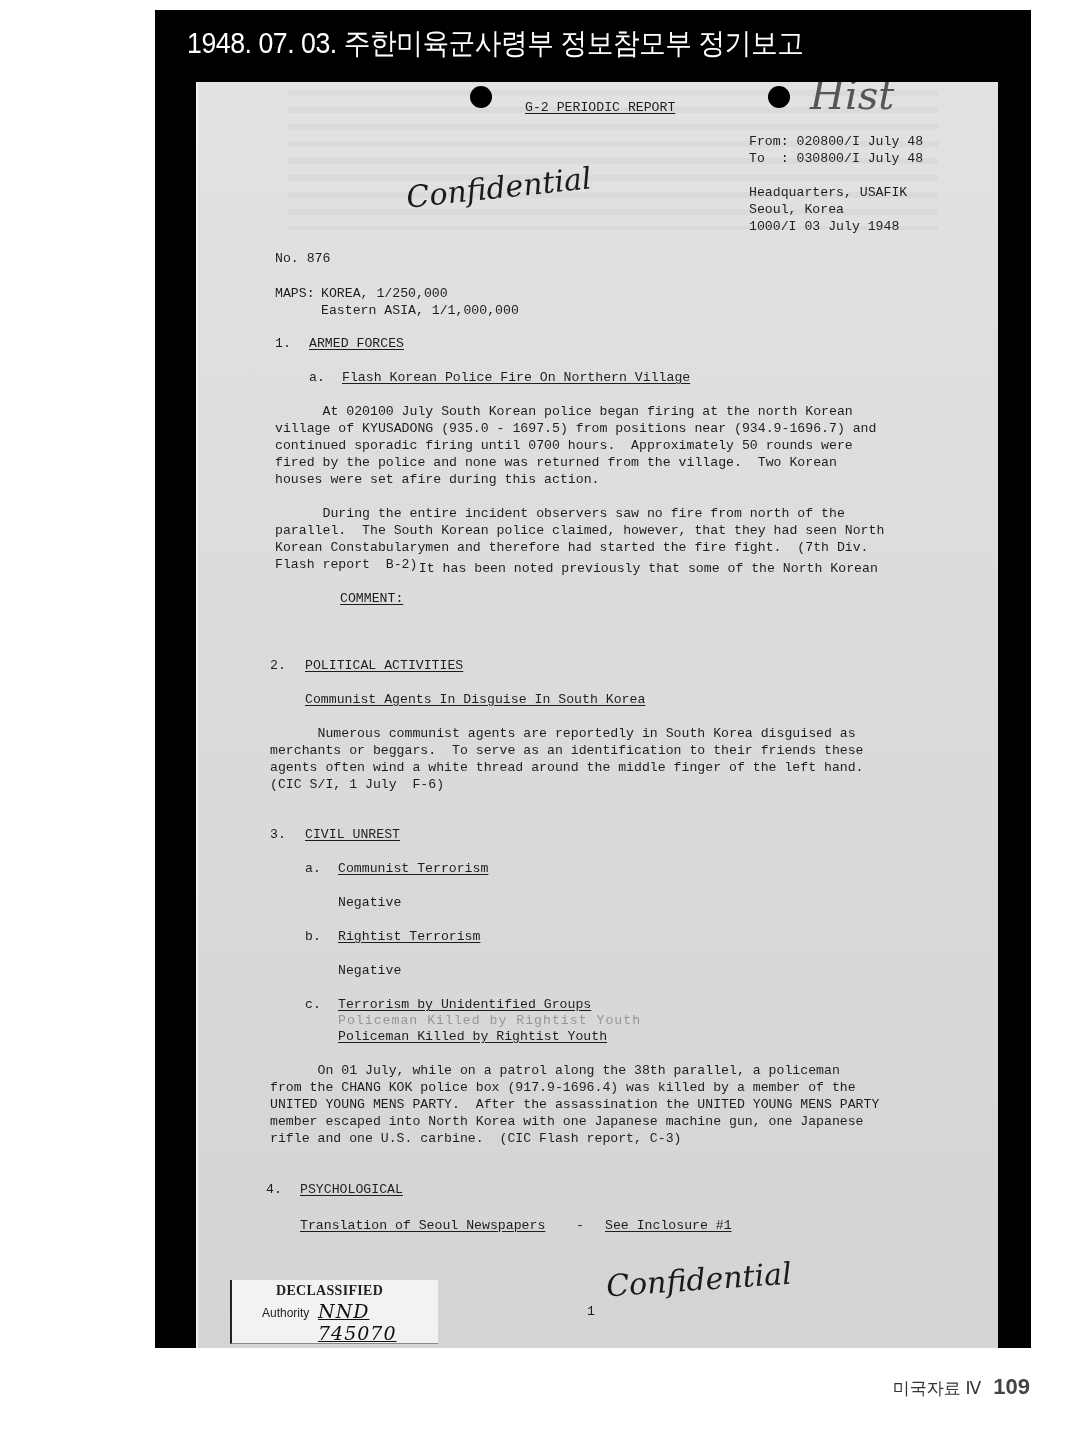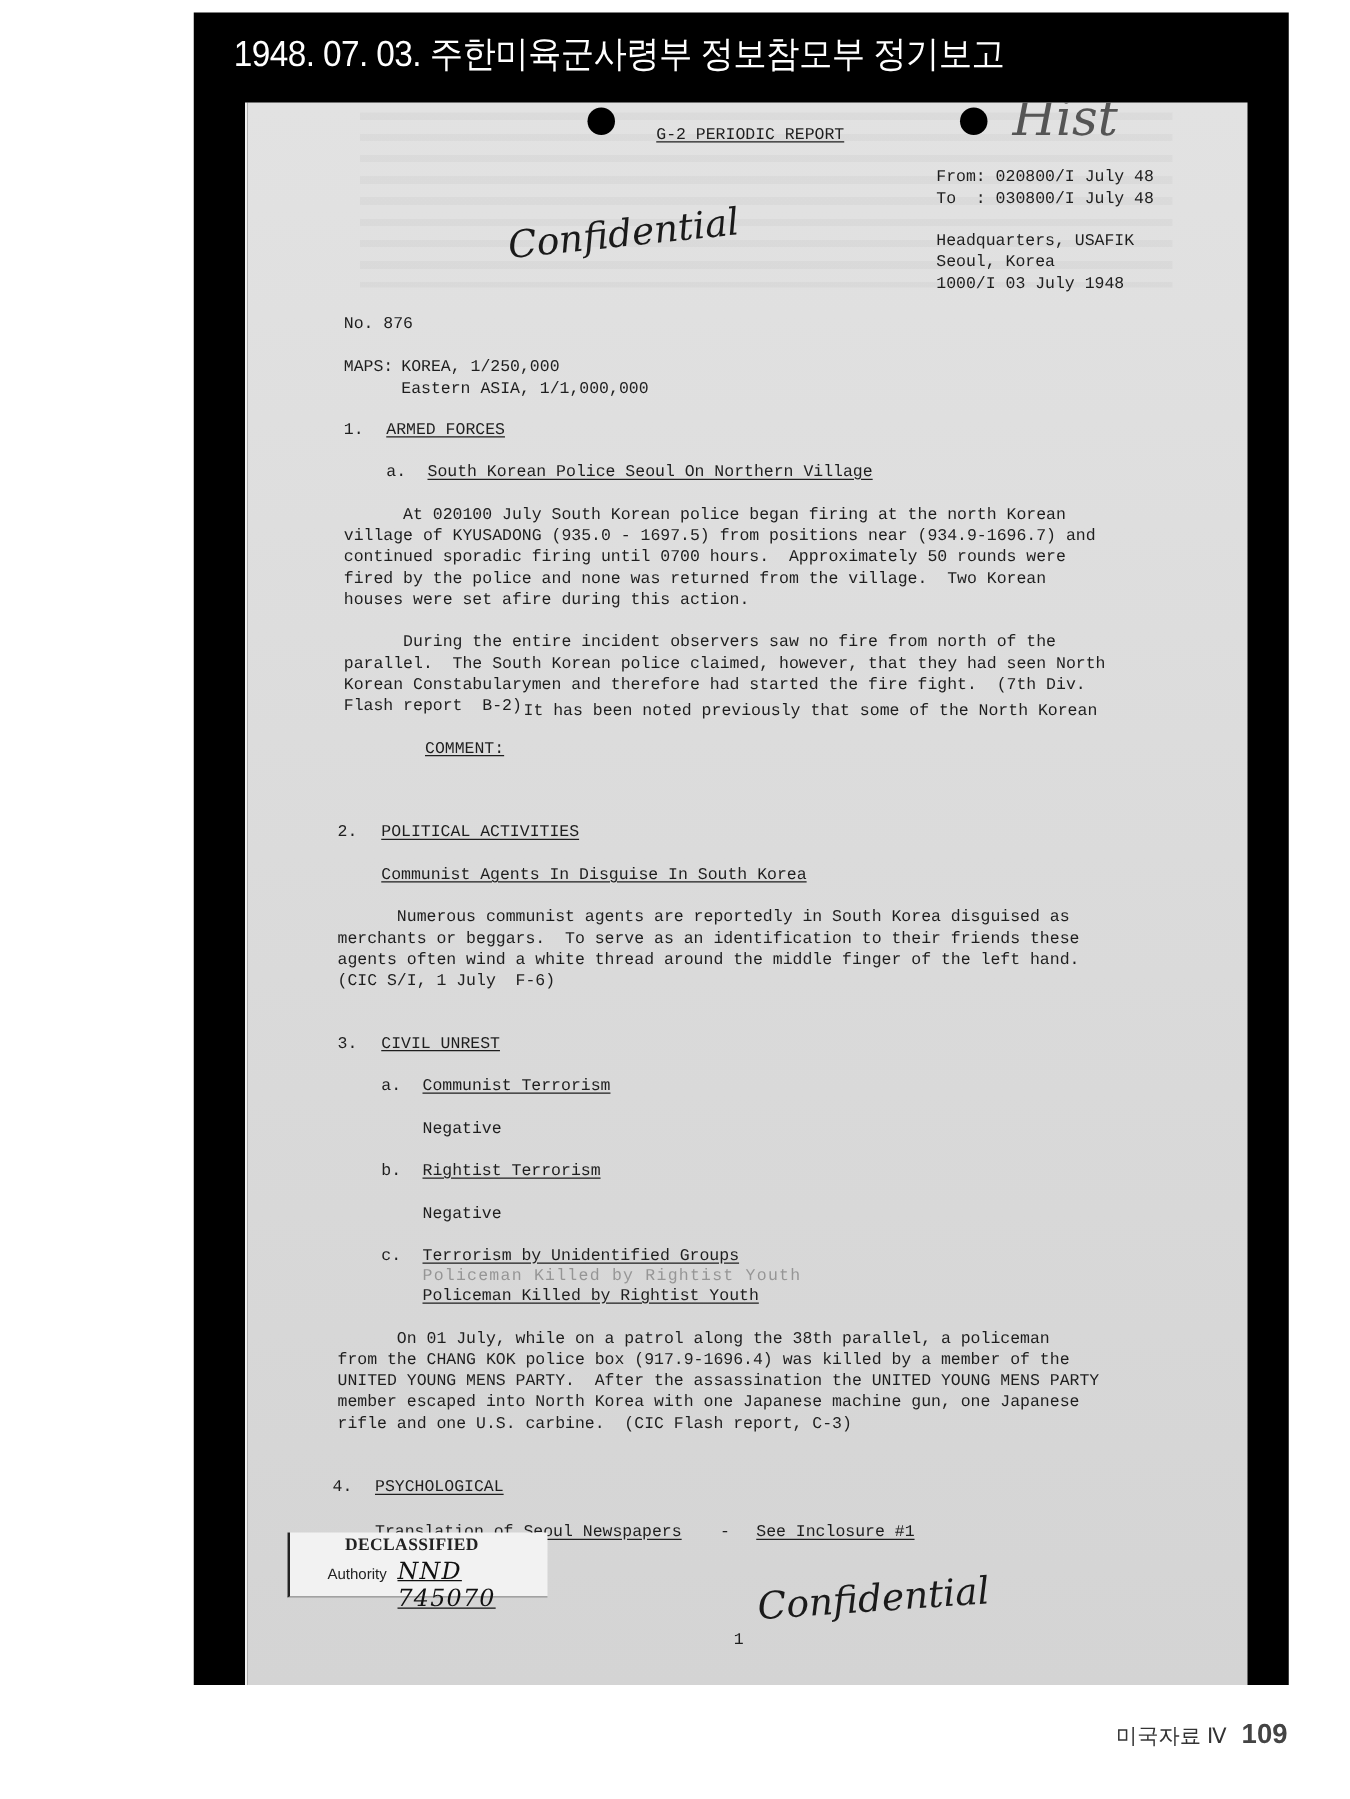--- a/index.html
+++ b/index.html
@@ -35,21 +35,21 @@
     .tw {
       position: absolute; font-family: "Liberation Mono", "DejaVu Sans Mono", monospace;
       font-size: 13.2px; color: #1e1e1e; white-space: pre; line-height: 16.6px;
     }
     .u { text-decoration: underline; text-underline-offset: 2px; }
     .hand {
       position: absolute; font-family: "DejaVu Serif", serif; font-style: italic;
       color: #1a1a1a; white-space: nowrap;
     }
     .stamp {
-      position: absolute; left: 32px; top: 1144px; width: 208px; height: 52px;
+      position: absolute; left: 32px; top: 1198px; width: 208px; height: 64px;
       background: #f2f2f2; border-left: 2px solid #222; border-bottom: 1px solid #888;
       box-sizing: border-box;
     }
     .stamp .l1 { position: absolute; left: 44px; top: 3px; font-family: "Liberation Serif", serif; font-size: 14px; font-weight: bold; color: #222; letter-spacing: 0.3px; }
     .stamp .l2 { position: absolute; left: 30px; top: 26px; font-family: "Liberation Sans", sans-serif; font-size: 12px; color: #222; }
     .stamp .l3 { position: absolute; left: 86px; top: 20px; font-family: "DejaVu Serif", serif; font-style: italic; font-size: 19px; color: #111; letter-spacing: 1px; text-decoration: underline; }
     .footer {
       position: absolute; right: 50px; top: 1374px;
       font-family: "Liberation Sans", "DejaVu Sans", sans-serif; color: #333;
       display: flex; align-items: baseline; gap: 12px;
@@ -83,21 +83,21 @@
 
     <div class="tw" style="left:77px; top:169px;">No. 876</div>
 
     <div class="tw" style="left:77px; top:204px;">MAPS:</div>
     <div class="tw" style="left:123px; top:204px;">KOREA, 1/250,000</div>
     <div class="tw" style="left:123px; top:221px;">Eastern ASIA, 1/1,000,000</div>
 
     <div class="tw" style="left:77px; top:254px;">1.</div>
     <div class="tw u" style="left:111px; top:254px;">ARMED FORCES</div>
     <div class="tw" style="left:111px; top:288px;">a.</div>
-    <div class="tw u" style="left:144px; top:288px;">South Korean Police Seoul On Northern Village</div>
+    <div class="tw u" style="left:144px; top:288px;">Flash Korean Police Fire On Northern Village</div>
 
     <div class="tw" style="left:77px; top:322px;">      At 020100 July South Korean police began firing at the north Korean</div>
     <div class="tw" style="left:77px; top:339px;">village of KYUSADONG (935.0 - 1697.5) from positions near (934.9-1696.7) and</div>
     <div class="tw" style="left:77px; top:356px;">continued sporadic firing until 0700 hours.  Approximately 50 rounds were</div>
     <div class="tw" style="left:77px; top:373px;">fired by the police and none was returned from the village.  Two Korean</div>
     <div class="tw" style="left:77px; top:390px;">houses were set afire during this action.</div>
 
     <div class="tw" style="left:77px; top:424px;">      During the entire incident observers saw no fire from north of the</div>
     <div class="tw" style="left:77px; top:441px;">parallel.  The South Korean police claimed, however, that they had seen North</div>
     <div class="tw" style="left:77px; top:458px;">Korean Constabularymen and therefore had started the fire fight.  (7th Div.</div>

